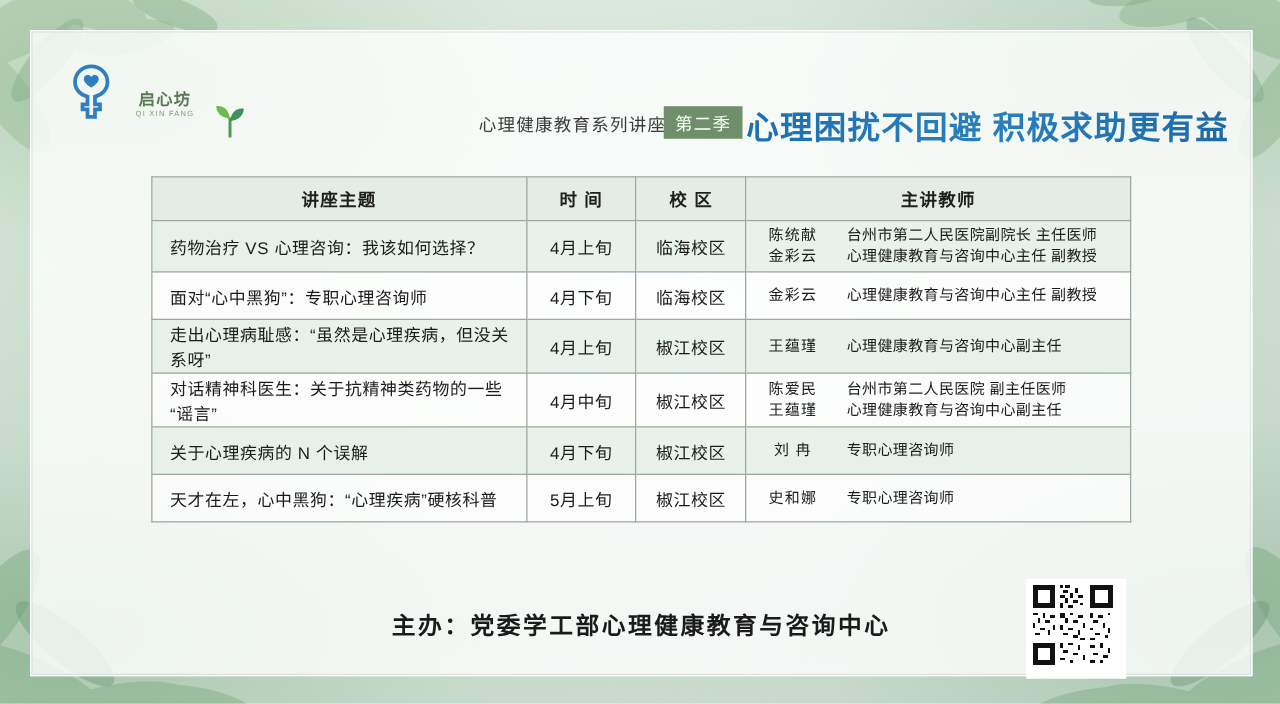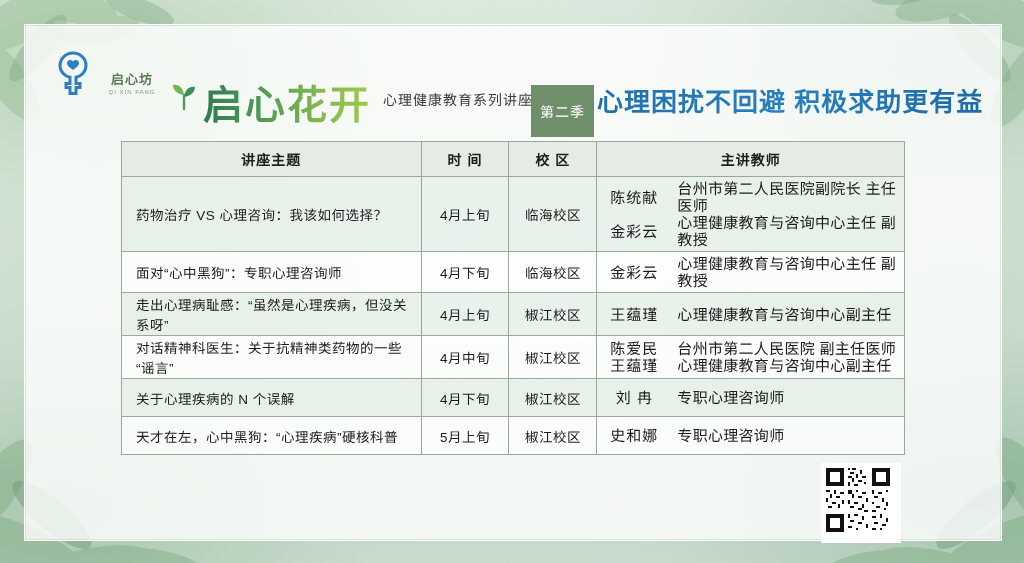--- a/index.html
+++ b/index.html
@@ -41,21 +41,21 @@
     -webkit-background-clip:text;background-clip:text;color:transparent;
     -webkit-text-fill-color:transparent;
     text-shadow:none;
   }
   #series-label{
     position:absolute;left:358px;top:64px;font-size:14px;color:#3c3c3c;letter-spacing:1px;
   }
   #season-badge{
     position:absolute;left:506px;top:60px;
     background:#6f8f6a;color:#fff;font-size:14px;
-    padding:16px 9px;letter-spacing:1px;
+    padding:3px 9px;letter-spacing:1px;
   }
   #main-title{
     position:absolute;left:572px;top:56px;
     font-size:26px;font-weight:bold;letter-spacing:1px;color:#1f6fb0;
     background:linear-gradient(90deg,#1d6fae 0%,#2a7fbd 50%,#1d6aa8 100%);
     -webkit-background-clip:text;background-clip:text;
     -webkit-text-fill-color:transparent;color:transparent;
   }
   
   #table-wrap{position:absolute;left:96px;top:116px;width:784px;}
@@ -63,21 +63,21 @@
   th,td{border:1px solid #9aa79c;font-weight:normal;}
   thead th{
     background:#e4ece5;font-size:14px;font-weight:bold;color:#1f1f1f;
     height:32px;letter-spacing:1px;margin-top:27px;
   }
   tbody tr{height:38px;}
   tbody tr.alt{background:rgba(226,236,228,.75);}
   td.topic{font-size:13.5px;color:#1b1b1b;padding-left:14px;text-align:left;letter-spacing:.5px;}
   td.time,td.campus{font-size:13.5px;color:#1b1b1b;text-align:center;letter-spacing:.5px;}
   td.teacher{padding:0;}
-  .tline{display:flex;align-items:center;font-size:15px;color:#1b1b1b;line-height:17px;}
+  .tline{display:flex;align-items:center;font-size:12px;color:#1b1b1b;line-height:17px;}
   .tname{width:74px;text-align:center;flex:none;letter-spacing:1px;}
   .ttitle{padding-left:6px;letter-spacing:.3px;}
   .teacher-cell{padding:3px 4px 3px 0;}
   col.c1{width:300px;}col.c2{width:88px;}col.c3{width:88px;}col.c4{width:308px;}
   
   #footer{
     position:absolute;left:0;top:460px;width:976px;text-align:center;
     font-size:19px;font-weight:bold;color:#1b1b1b;letter-spacing:2px;
   }
   #qr{
@@ -161,21 +161,20 @@
       </div>
 
       <div id="brand-leaf">
         <svg width="34" height="34" viewBox="0 0 34 34">
           <path d="M17 31c0-9 0-13 0-16" stroke="#4f9a55" stroke-width="2.4" fill="none"></path>
           <path d="M17 16c-7-1-11-5-11-10 6-1 10 3 11 10z" fill="#6fb84e"></path>
           <path d="M17 18c7-1 11-5 11-10-6-1-10 3-11 10z" fill="#3f8f5a"></path>
         </svg>
       </div>
 
-      <div id="brand-title">启心花开</div>
       <div id="series-label">心理健康教育系列讲座</div>
       <div id="season-badge">第二季</div>
       <div id="main-title">心理困扰不回避 积极求助更有益</div>
     </div>
 
     <div id="table-wrap">
       <table>
         <colgroup>
             <col class="c1">
             <col class="c2">
@@ -274,20 +273,21 @@
                     <span class="tname">史和娜</span>
                     <span class="ttitle">专职心理咨询师</span>
                   </div>
                 </div>
               </td>
             </tr>
           </tbody>
       </table>
     </div>
 
+    <div id="footer">主办：党委学工部心理健康教育与咨询中心</div>
 
     <div id="qr">
       <svg width="68" height="68" viewBox="0 0 34 34" shape-rendering="crispEdges">
         <rect width="34" height="34" fill="#fff"></rect>
         <g fill="#111">
           <path d="M1 1h9v9H1zM3 3h5v5H3z" fill-rule="evenodd"></path>
           <path d="M24 1h9v9h-9zM26 3h5v5h-5z" fill-rule="evenodd"></path>
           <path d="M1 24h9v9H1zM3 26h5v5H3z" fill-rule="evenodd"></path>
           <rect x="12" y="1" width="1" height="1"></rect>
             <rect x="14" y="1" width="2" height="1"></rect>

